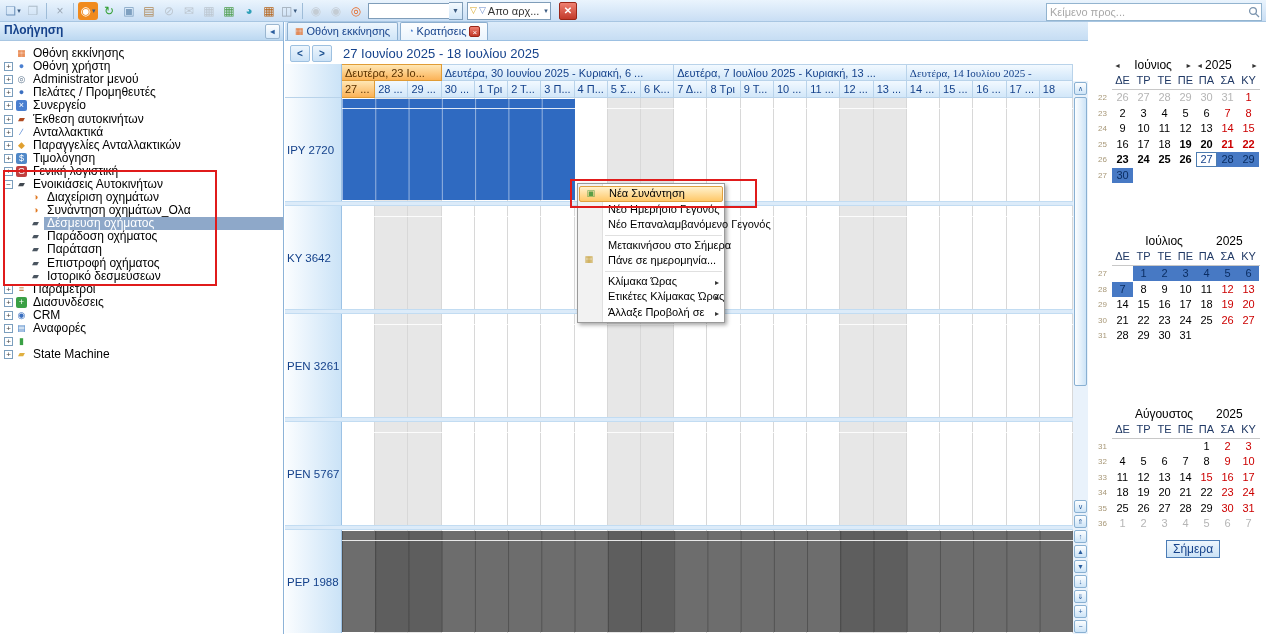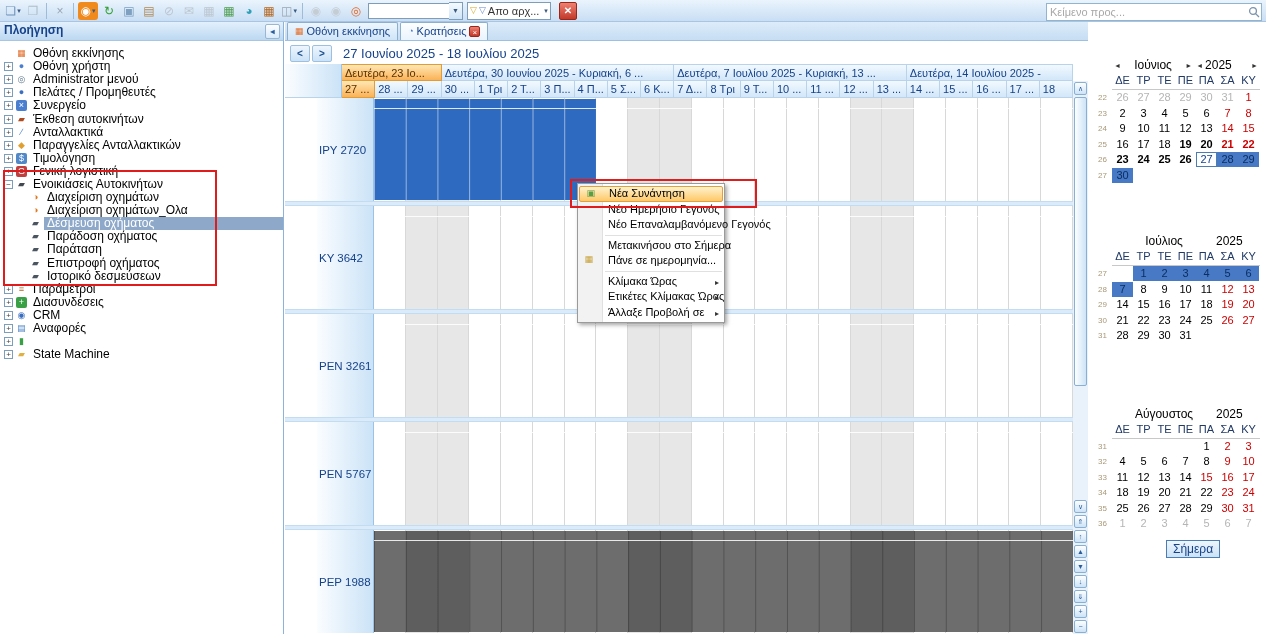--- a/index.html
+++ b/index.html
@@ -78,21 +78,21 @@
     padding-left:3px;white-space:nowrap;overflow:hidden;box-sizing:border-box;}
   .wcell{border-top:1px solid #b9d3ea;}
   .wcell.hl,.dcell.today{background:linear-gradient(#ffe7b4,#fbb257);border-color:#e09c36;color:#5a3200;}
   .corner{position:absolute;left:0;top:0;width:57px;height:34px;
     background:linear-gradient(to right,#fbfdff,#cbe3f7);border-right:1px solid #9cc2e5;
     border-bottom:1px solid #b9d3ea;box-sizing:border-box;}
   .sbody{position:absolute;left:0;top:34px;right:15px;bottom:0;overflow:hidden;}
   .srow{height:103px;display:flex;position:relative;}
   .rlabel{width:57px;flex:0 0 57px;background:linear-gradient(to right,#fbfdff,#cbe3f7);
     border-right:1px solid #9cc2e5;color:#15428b;font-size:11.5px;display:flex;align-items:center;
-    padding-left:2px;box-sizing:border-box;margin-left:32px;}
+    padding-left:2px;box-sizing:border-box;}
   .rcells{flex:1;position:relative;display:grid;grid-template-columns:repeat(22,1fr);background:#fff;}
   .cell{border-right:1px solid #d8d8d8;box-sizing:border-box;}
   .cell.weekend{background:#e7e7e7;}
   .rstrip{position:absolute;left:0;right:0;top:10px;height:1px;background:rgba(255,255,255,.85);
     z-index:3;}
   .bar{position:absolute;top:1px;bottom:1px;z-index:2;}
   .rsep{height:5px;background:#dcebf9;border-top:1px solid #c2dcf2;border-bottom:1px solid #c2dcf2;
     box-sizing:border-box;}
   .vscroll{position:absolute;right:0;top:17px;bottom:0;width:15px;background:#e9f2fb;
     display:flex;flex-direction:column;align-items:center;}
@@ -297,21 +297,21 @@
       <div class="trow">
         <span class="indent1"></span>
         <span class="expspace"></span>
         <span class="ticon" style="color: rgb(224, 120, 32);">◑</span>
         <span class="tlabel">Διαχείριση οχημάτων</span>
       </div>
       <div class="trow">
         <span class="indent1"></span>
         <span class="expspace"></span>
         <span class="ticon" style="color: rgb(224, 120, 32);">◑</span>
-        <span class="tlabel">Διαχείριση οχημάτων_Ολα</span>
+        <span class="tlabel">Συνάντηση οχημάτων_Ολα</span>
       </div>
       <div class="trow">
         <span class="indent1"></span>
         <span class="expspace"></span>
         <span class="ticon" style="color: rgb(74, 85, 96);">▰</span>
         <span class="tlabel selected">Δέσμευση οχήματος</span>
       </div>
       <div class="trow">
         <span class="indent1"></span>
         <span class="expspace"></span>
@@ -392,21 +392,21 @@
     <div class="navbtn">&gt;</div>
     <div class="datelabel">27 Ιουνίου 2025 - 18 Ιουλίου 2025</div>
   </div>
   <div class="sched">
     <div class="corner"></div>
     <div class="shead">
       <div class="weekrow">
           <div class="wcell hl" style="grid-column: span 3;">Δευτέρα, 23 Ιο...</div>
           <div class="wcell" style="grid-column: span 7;">Δευτέρα, 30 Ιουνίου 2025 - Κυριακή, 6 ...</div>
           <div class="wcell" style="grid-column: span 7;">Δευτέρα, 7 Ιουλίου 2025 - Κυριακή, 13 ...</div>
-          <div class="wcell" style="grid-column: span 5;">Δευτέρα, 14 Ιουλίου 2025 -</div>
+          <div class="wcell" style="grid-column: span 5; font-family: Liberation Serif, serif;">Δευτέρα, 14 Ιουλίου 2025 -</div>
         </div>
       <div class="dayrow">
           <div class="dcell today">27 ...</div>
           <div class="dcell">28 ...</div>
           <div class="dcell">29 ...</div>
           <div class="dcell">30 ...</div>
           <div class="dcell">1 Τρι</div>
           <div class="dcell">2 Τ...</div>
           <div class="dcell">3 Π...</div>
           <div class="dcell">4 Π...</div>

